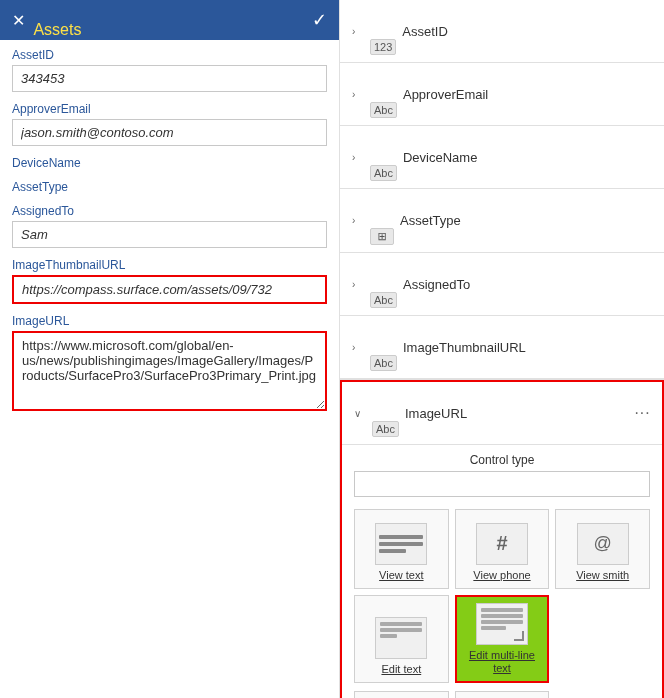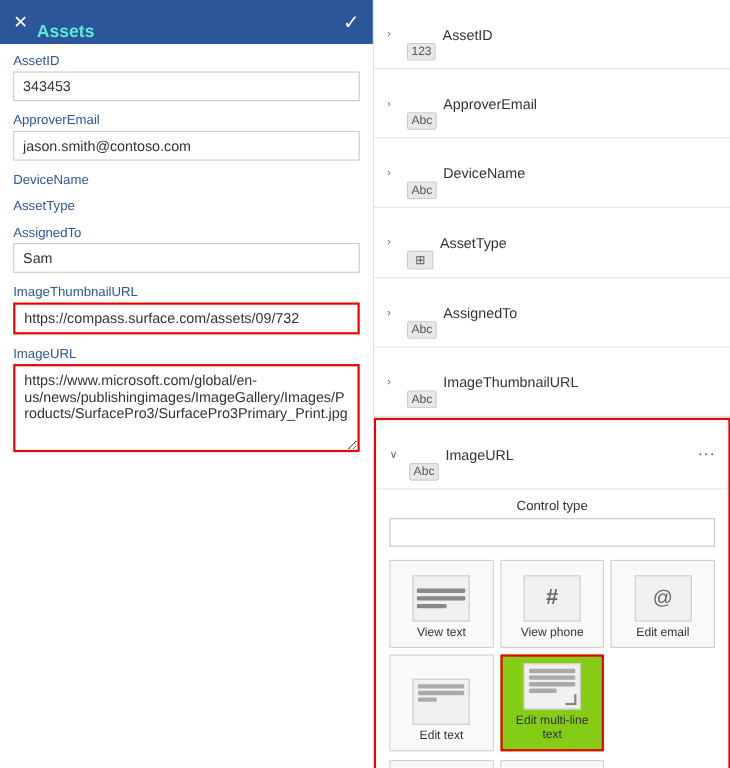--- a/index.html
+++ b/index.html
@@ -40,22 +40,22 @@
     }
 
     .header-close-icon {
       font-size: 16px;
       cursor: pointer;
       color: #fff;
     }
 
     .header-title {
       font-size: 16px;
-      font-weight: 700;
-      color: #5eead4;
+      font-weight: 400;
+      color: #fde047;
       margin-top: 20px;
     }
 
     .header-check-icon {
       font-size: 18px;
       color: #fff;
       cursor: pointer;
     }
 
     .panel-body {
@@ -75,20 +75,21 @@
     }
 
     .field-input {
       width: 100%;
       border: 1px solid #c8c8c8;
       padding: 5px 8px;
       font-size: 13px;
       color: #333;
       background: #fff;
       outline: none;
+      font-style: italic;
     }
 
     .field-select-wrapper {
       position: relative;
       width: 100%;
     }
 
     .field-select {
       width: 100%;
       border: 1px solid #c8c8c8;
@@ -354,20 +355,21 @@
       gap: 2px;
       padding: 4px;
       position: relative;
     }
 
     .control-option-label {
       font-size: 11px;
       color: #333;
       text-align: center;
       line-height: 1.2;
+      text-decoration: underline;
     }
 
     
     .control-grid-bottom {
       display: grid;
       grid-template-columns: repeat(3, 1fr);
       gap: 6px;
       padding: 0 12px 8px;
       background: #fff;
     }
@@ -509,21 +511,21 @@
         <span class="control-option-label">View text</span>
       </div>
 
       <div class="control-option">
         <div class="vp-icon">#</div>
         <span class="control-option-label">View phone</span>
       </div>
 
       <div class="control-option">
         <div class="ve-icon">@</div>
-        <span class="control-option-label">Edit email</span>
+        <span class="control-option-label">View smith</span>
       </div>
 
       <div class="control-option">
         <div class="et-icon">
           <div class="mock-line mock-line-full"></div>
           <div class="mock-line mock-line-full"></div>
           <div class="mock-line mock-line-short"></div>
         </div>
         <span class="control-option-label">Edit text</span>
       </div>

